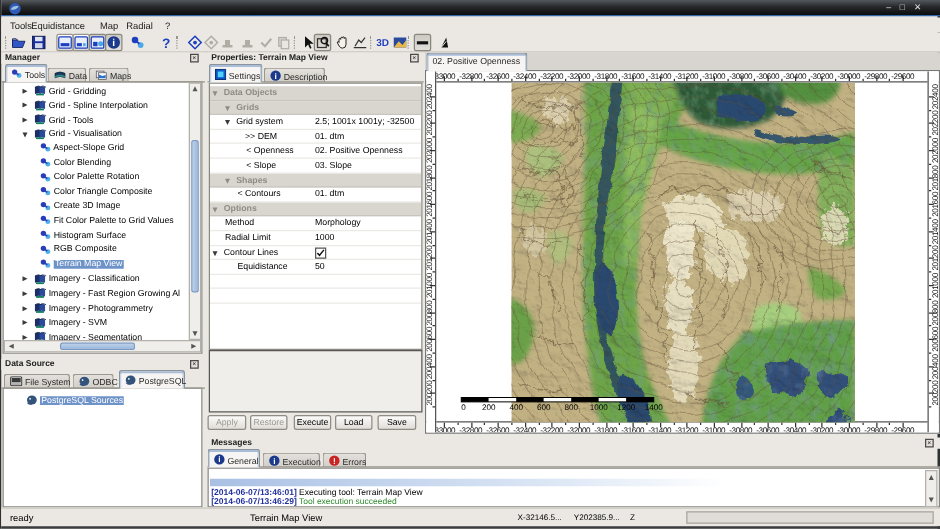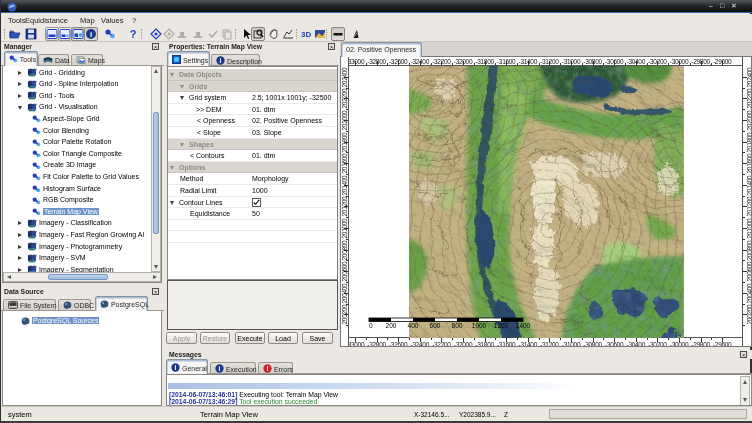--- a/index.html
+++ b/index.html
@@ -44,21 +44,21 @@
     <div class="btns abs">–□✕</div>
     <svg class="abs" style="left:6px;top:2px" width="10" height="10" viewBox="0 0 10 10">
         <circle cx="5" cy="5" r="4.6" fill="#2f5bb7"></circle>
         <path d="M1.5 5.5 q2 -3.5 6.5 -2.5 q-2 3.5 -6.5 2.5z" fill="#9fc4e0"></path>
       </svg>
   </div>
   <div id="menubar" class="abs">
     <span style="left:7px">Tools</span>
       <span style="left:24px">Equidistance</span>
       <span style="left:79px">Map</span>
-      <span style="left:100px">Values</span>
+      <span style="left:100px">Radial</span>
       <span style="left:131px">?</span>
   </div>
   <div id="toolbar" class="abs">
       <div class="grip" style="left: 3px;"></div>
       <div class="grip" style="left: 140px;"></div>
       <div class="grip" style="left: 325px;"></div>
       <div style="position: absolute; left: 8px; top: 2px; width: 12px; height: 12px;"><svg width="12" height="12" viewBox="0 0 12 12">
           <path d="M1 4 h4 l1 1 h5 l-2 5 h-8 z" fill="#3056c8" stroke="#12265e" stroke-width="0.7"></path>
           <path d="M1 9 V3 h3 l1 1" fill="none" stroke="#12265e" stroke-width="0.7"></path>
         </svg></div>
@@ -909,21 +909,21 @@
       <div class="abs" style="left:2px;top:16px;font-size:6.8px;"><b style="color:#20309c">[2014-06-07/13:46:01]</b> Executing tool: Terrain Map View</div>
       <div class="abs" style="left:2px;top:23px;font-size:6.8px;"><b style="color:#20309c">[2014-06-07/13:46:29]</b> <span style="color:#2e8b2e">Tool execution succeeded</span></div>
       <div class="sbv" style="right:1px;top:1px;height:30px;">
         <div class="sbarr" style="position:absolute;left:2px;top:3px;border-bottom:4px solid #555;border-left:2.5px solid transparent;border-right:2.5px solid transparent;"></div>
         <div class="sbarr" style="position:absolute;left:2px;bottom:3px;border-top:4px solid #555;border-left:2.5px solid transparent;border-right:2.5px solid transparent;"></div>
       </div>
     </div>
   </div>
 
   <div class="abs" style="left:0px;top:406px;width:752px;height:15px;background:#ebe8e3;border-top:1px solid #cbc7c1;">
-    <span class="abs" style="left:7px;top:3px;font-size:7.5px;">system</span>
+    <span class="abs" style="left:7px;top:3px;font-size:7.5px;">ready</span>
     <span class="abs" style="left:199px;top:3px;font-size:7.5px;">Terrain Map View</span>
     <span class="abs" style="left:413px;top:4px;font-size:6.5px;">X-32146.5...</span>
     <span class="abs" style="left:458px;top:4px;font-size:6.5px;">Y202385.9...</span>
     <span class="abs" style="left:503px;top:4px;font-size:6.5px;">Z</span>
     <div class="abs" style="left:548px;top:2px;width:198px;height:10px;border:1px solid #a8a49e;background:#e0ddd8;"></div>
   </div>
   <div class="abs" style="left:0;top:421px;width:752px;height:2px;background:#3a3c3e;"></div>
 </div>
 
 </body></html>

